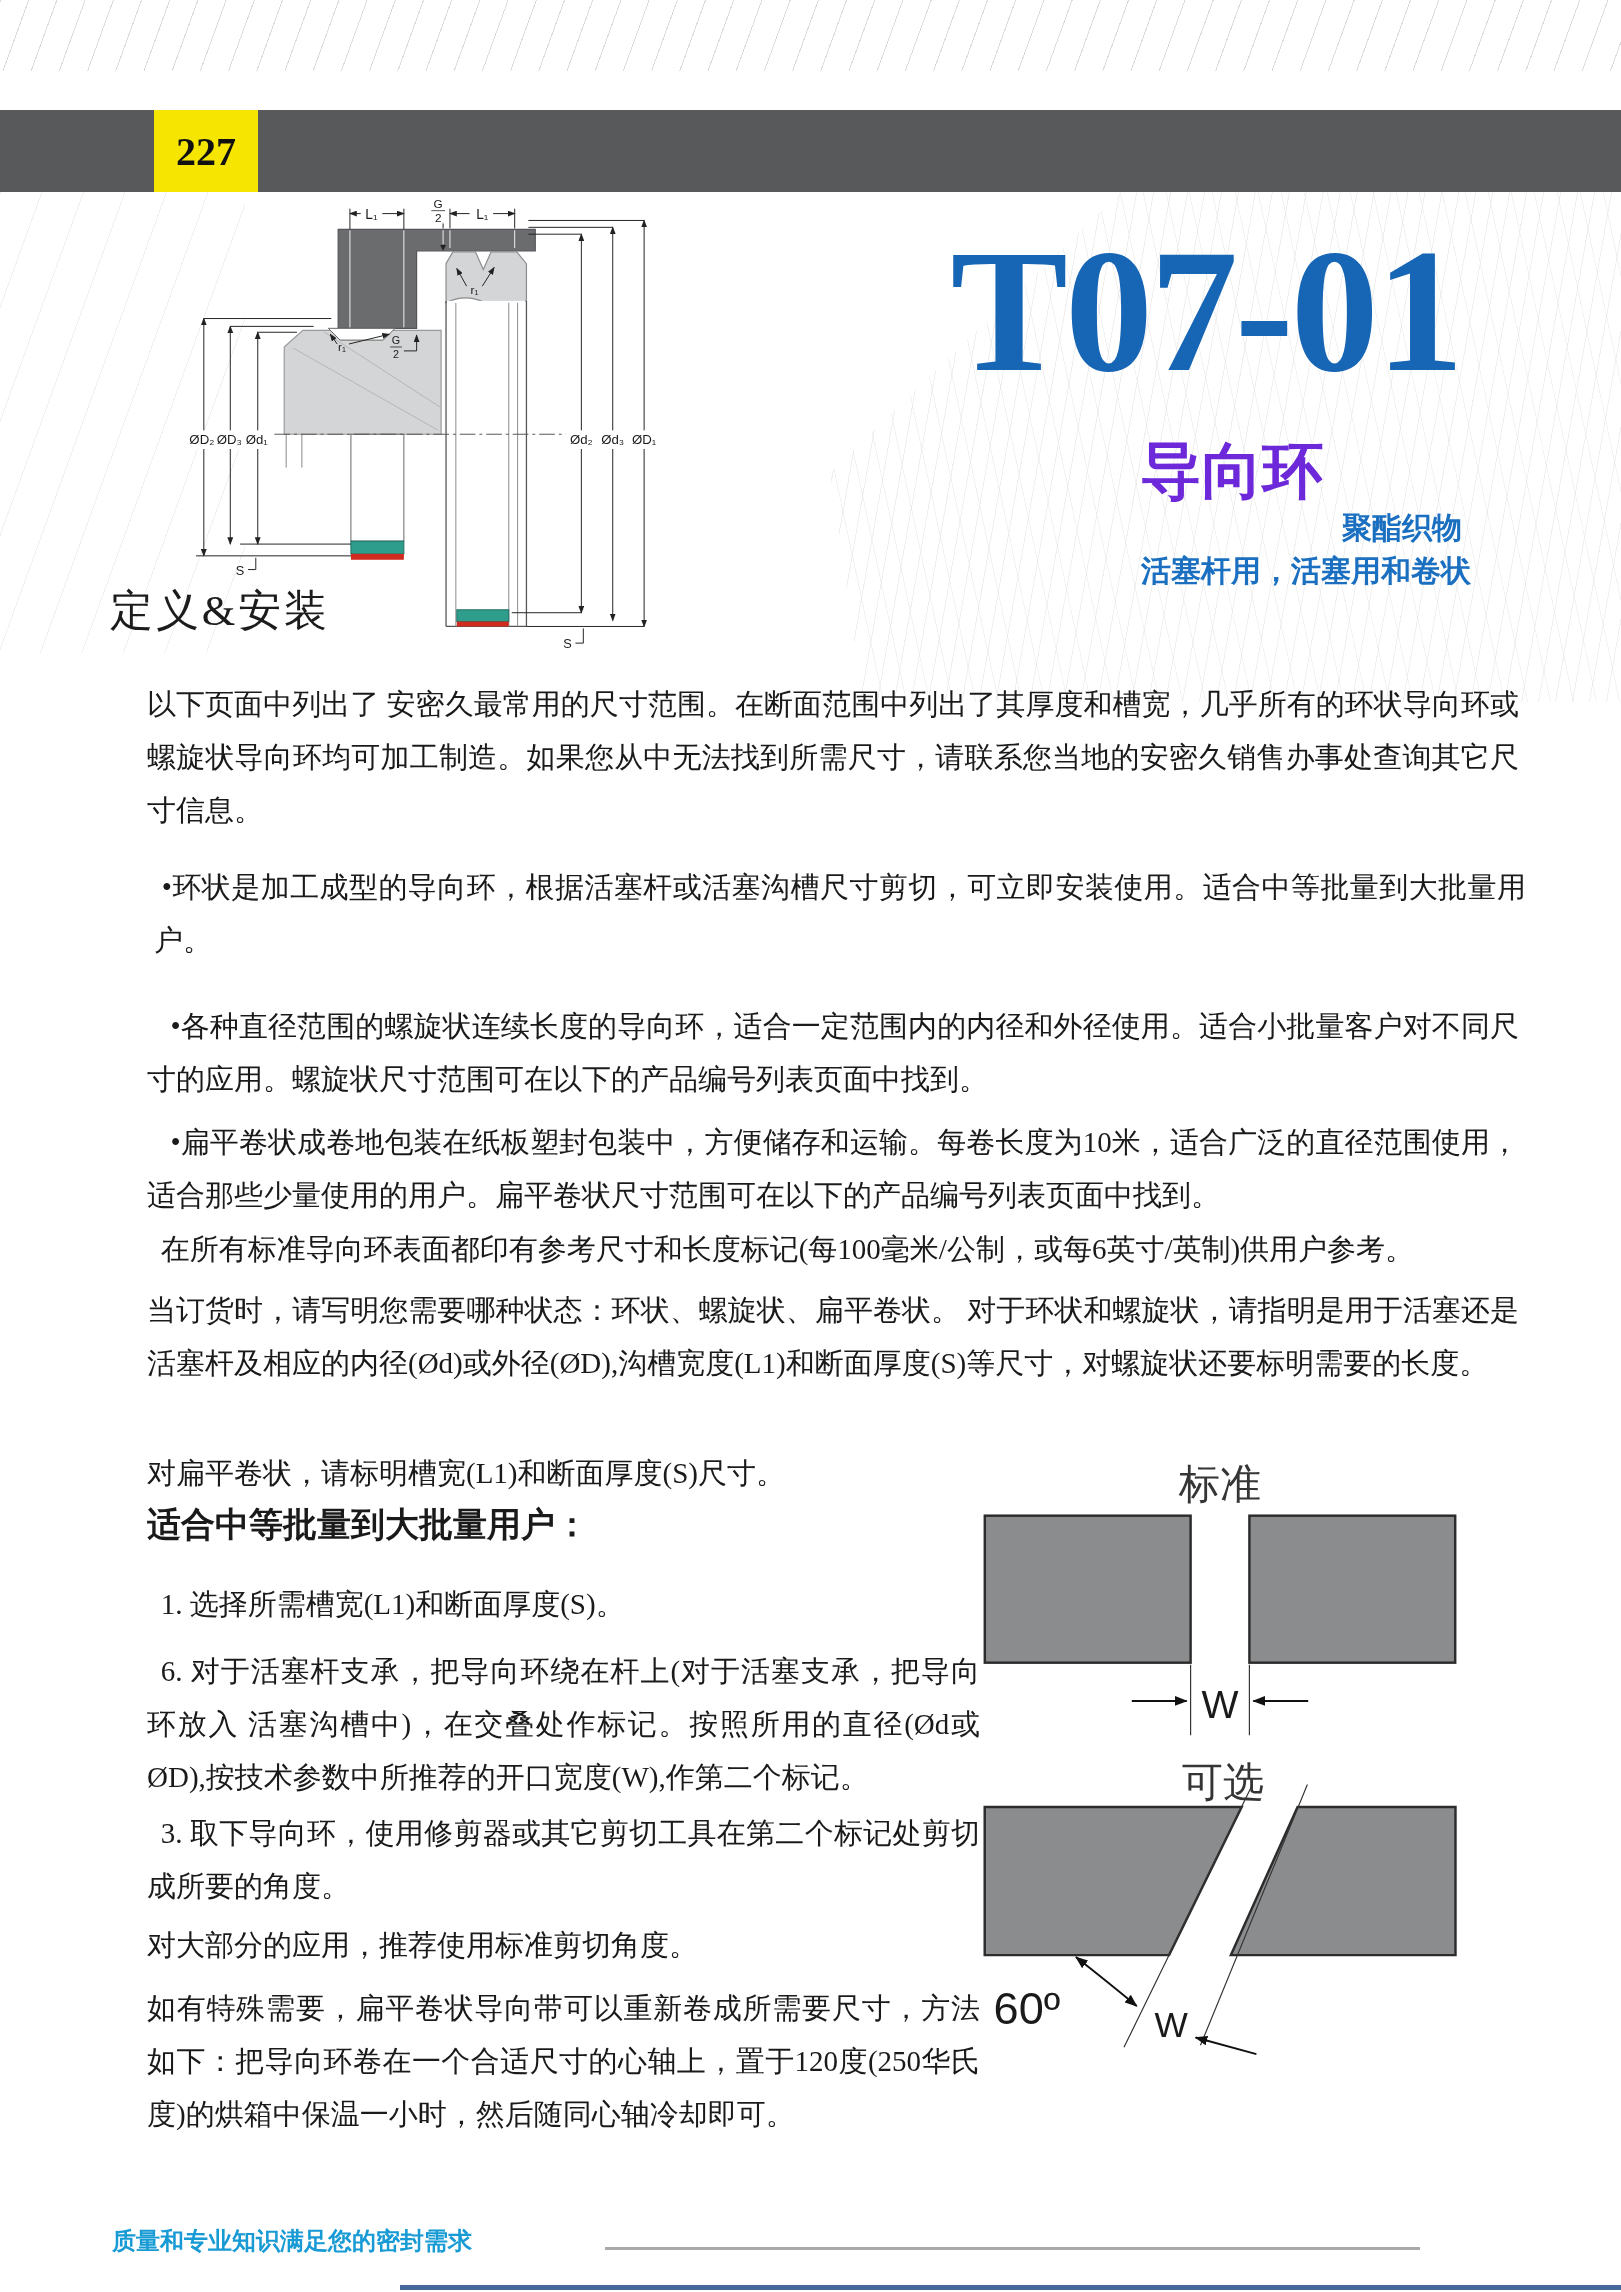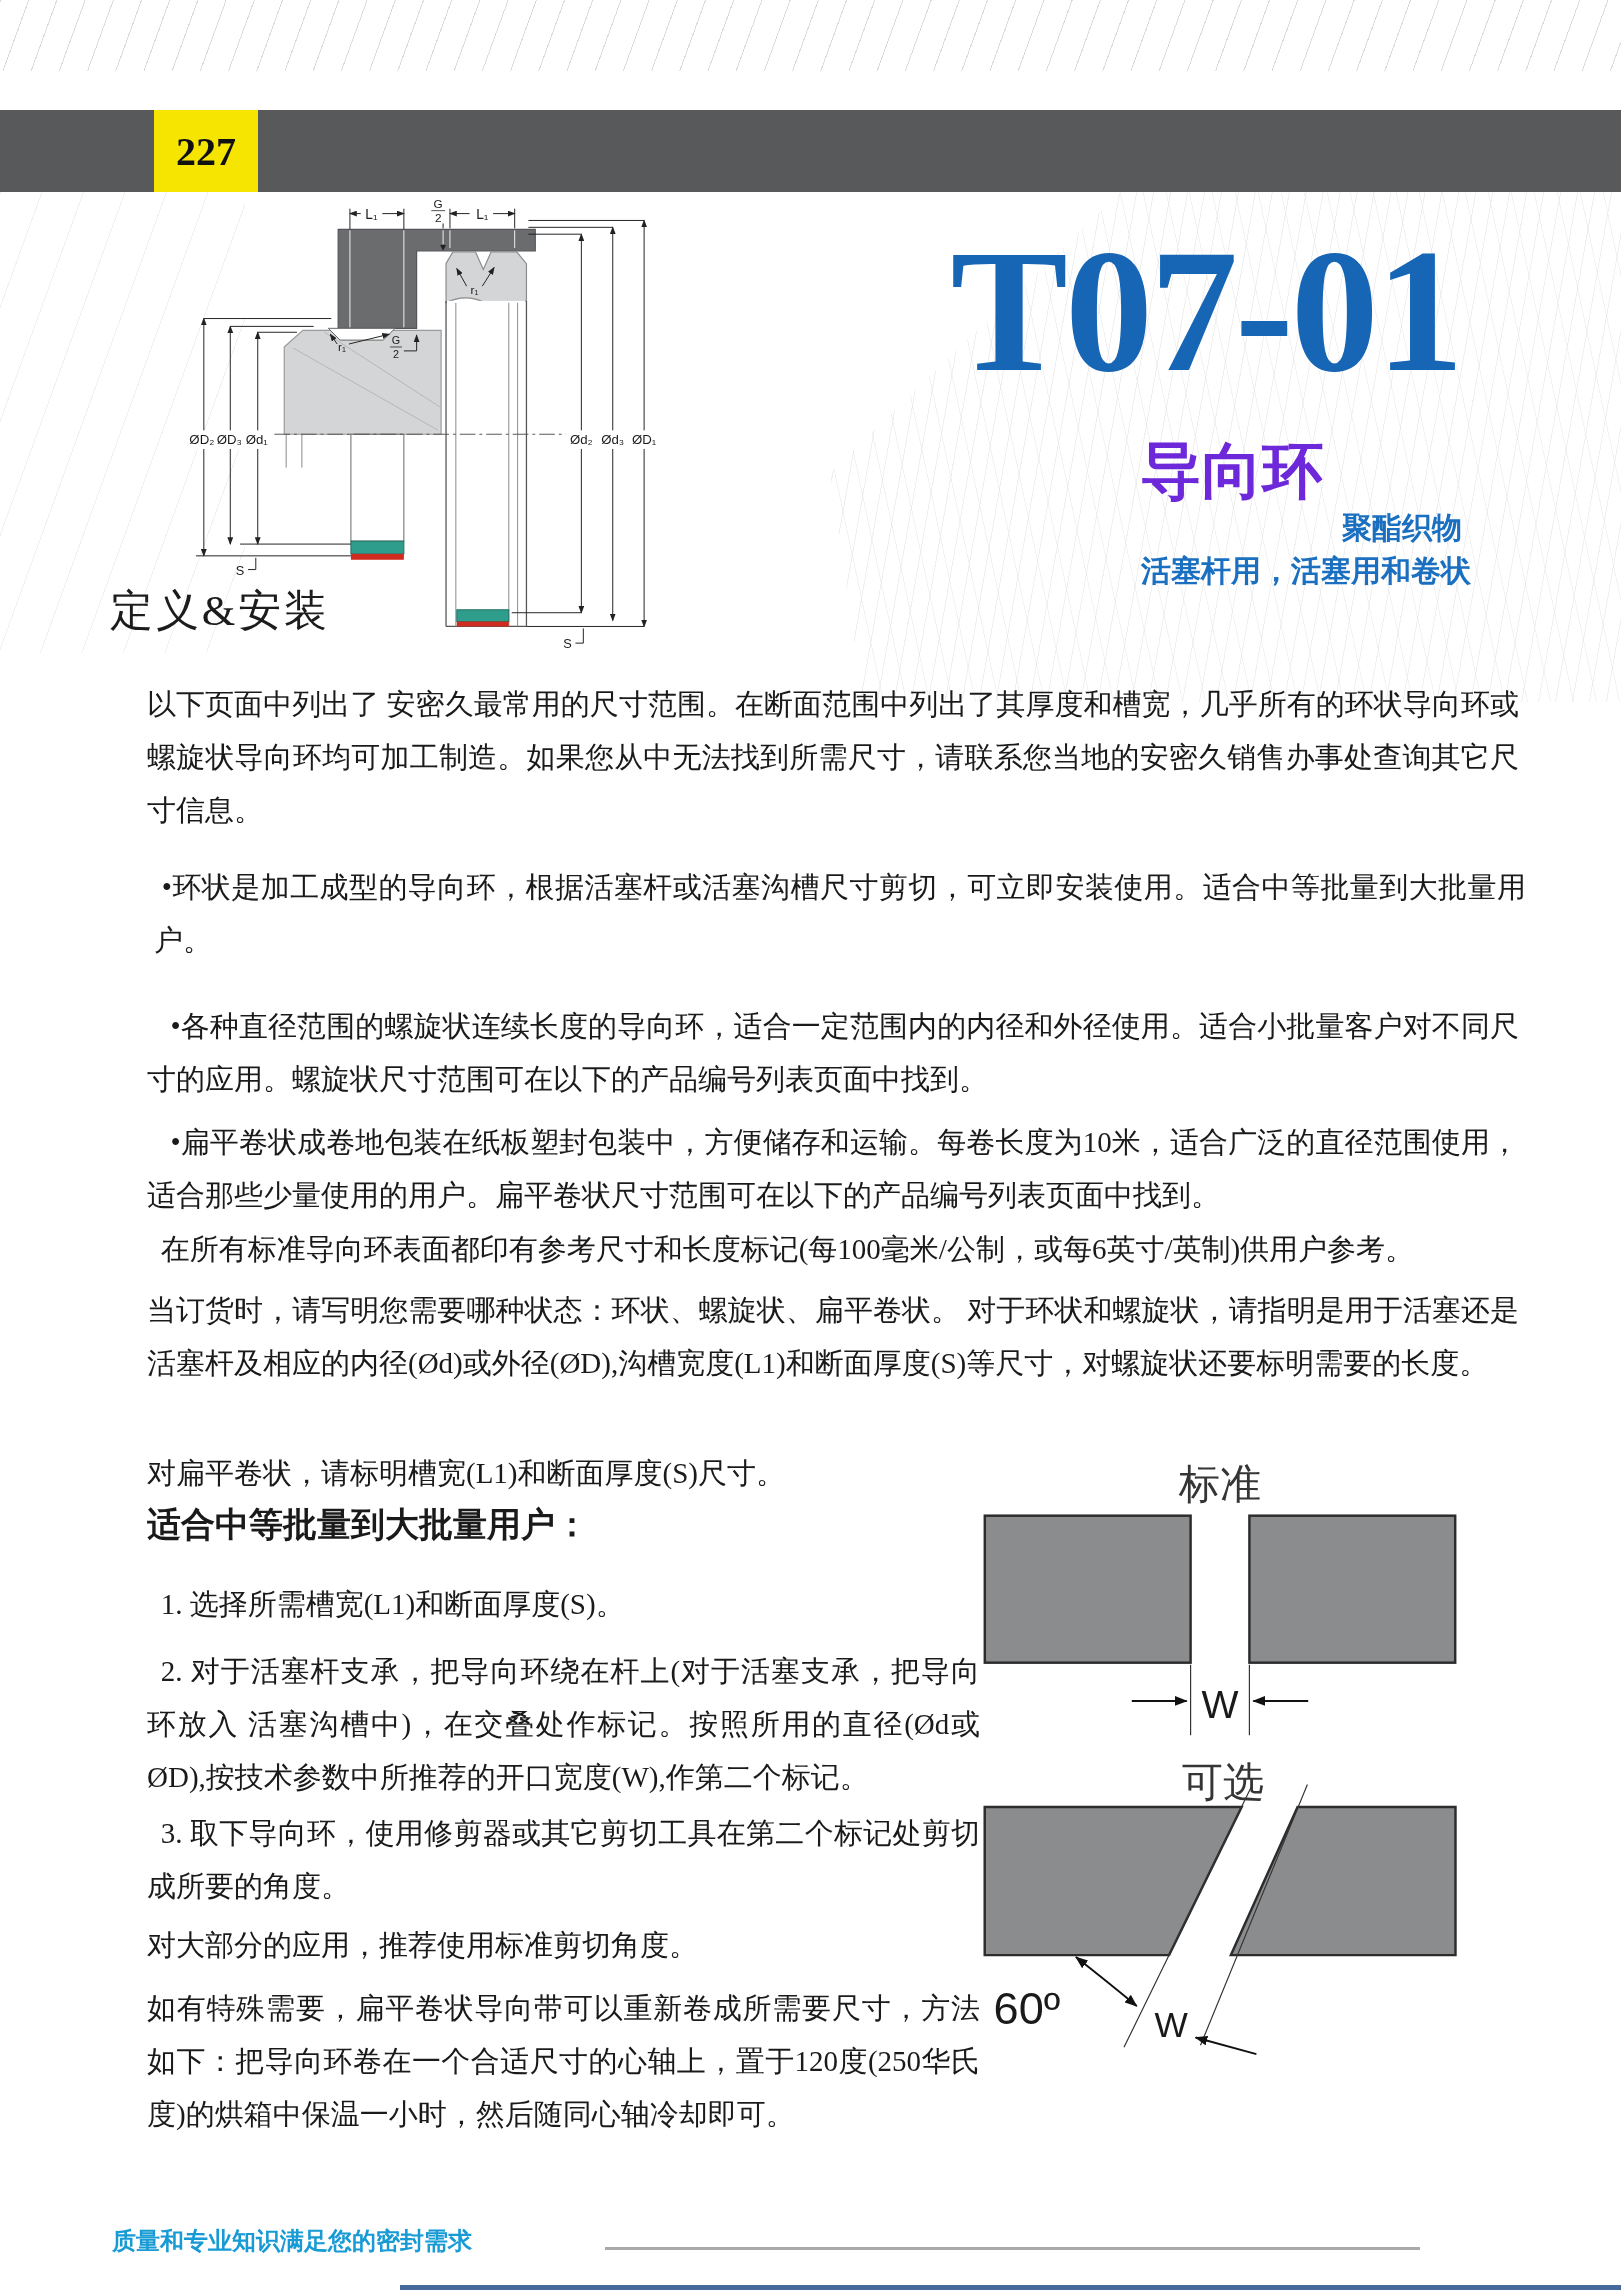--- a/index.html
+++ b/index.html
@@ -156,21 +156,21 @@
   <div class="abs body-p" style="left:147px;top:678px;width:1372px;">以下页面中列出了 安密久最常用的尺寸范围。在断面范围中列出了其厚度和槽宽，几乎所有的环状导向环或螺旋状导向环均可加工制造。如果您从中无法找到所需尺寸，请联系您当地的安密久销售办事处查询其它尺寸信息。</div>
   <div class="abs body-p" style="left:147px;top:861px;width:1372px;text-indent:7.8px;margin-left:7px;">•环状是加工成型的导向环，根据活塞杆或活塞沟槽尺寸剪切，可立即安装使用。适合中等批量到大批量用户。</div>
   <div class="abs body-p" style="left:147px;top:1000px;width:1372px;text-indent:23.5px;">•各种直径范围的螺旋状连续长度的导向环，适合一定范围内的内径和外径使用。适合小批量客户对不同尺寸的应用。螺旋状尺寸范围可在以下的产品编号列表页面中找到。</div>
   <div class="abs body-p" style="left:147px;top:1116px;width:1372px;text-indent:23.5px;">•扁平卷状成卷地包装在纸板塑封包装中，方便储存和运输。每卷长度为10米，适合广泛的直径范围使用，适合那些少量使用的用户。扁平卷状尺寸范围可在以下的产品编号列表页面中找到。</div>
   <div class="abs body-p" style="left:147px;top:1223px;width:1372px;text-indent:13.7px;">在所有标准导向环表面都印有参考尺寸和长度标记(每100毫米/公制，或每6英寸/英制)供用户参考。</div>
   <div class="abs body-p" style="left:147px;top:1284px;width:1372px;">当订货时，请写明您需要哪种状态：环状、螺旋状、扁平卷状。 对于环状和螺旋状，请指明是用于活塞还是活塞杆及相应的内径(Ød)或外径(ØD),沟槽宽度(L1)和断面厚度(S)等尺寸，对螺旋状还要标明需要的长度。</div>
   <div class="abs body-p" style="left:147px;top:1447px;width:882px;">对扁平卷状，请标明槽宽(L1)和断面厚度(S)尺寸。</div>
 
   <div class="abs instr-h" style="left:147px;top:1502px;width:882px;">适合中等批量到大批量用户：</div>
   <div class="abs body-p" style="left:147px;top:1578px;width:833px;text-indent:13.7px;">1. 选择所需槽宽(L1)和断面厚度(S)。</div>
-  <div class="abs body-p" style="left:147px;top:1645px;width:833px;text-indent:13.7px;">2. 对于活塞杆支承，把导向环绕在杆上(对于活塞支承，把导向环放入 活塞沟槽中)，在交叠处作标记。按照所用的直径(Ød或ØD),按技术参数中所推荐的开口宽度(W),作第二个标记。</div>
+  <div class="abs body-p" style="left:147px;top:1645px;width:833px;text-indent:13.7px;">6. 对于活塞杆支承，把导向环绕在杆上(对于活塞支承，把导向环放入 活塞沟槽中)，在交叠处作标记。按照所用的直径(Ød或ØD),按技术参数中所推荐的开口宽度(W),作第二个标记。</div>
   <div class="abs body-p" style="left:147px;top:1807px;width:833px;text-indent:13.7px;">3. 取下导向环，使用修剪器或其它剪切工具在第二个标记处剪切成所要的角度。</div>
   <div class="abs body-p" style="left:147px;top:1919px;width:833px;">对大部分的应用，推荐使用标准剪切角度。</div>
   <div class="abs body-p" style="left:147px;top:1982px;width:833px;">如有特殊需要，扁平卷状导向带可以重新卷成所需要尺寸，方法如下：把导向环卷在一个合适尺寸的心轴上，置于120度(250华氏度)的烘箱中保温一小时，然后随同心轴冷却即可。</div>
 
   <svg class="abs" style="left:970px;top:1451px;" width="500" height="294" viewBox="0 0 510 300">
     <defs>
       <marker id="a2" markerUnits="userSpaceOnUse" markerWidth="13" markerHeight="10" refX="12" refY="5" orient="auto-start-reverse">
         <path d="M0,0 L13,5 L0,10 Z" fill="#111"></path>
       </marker>
     </defs>

